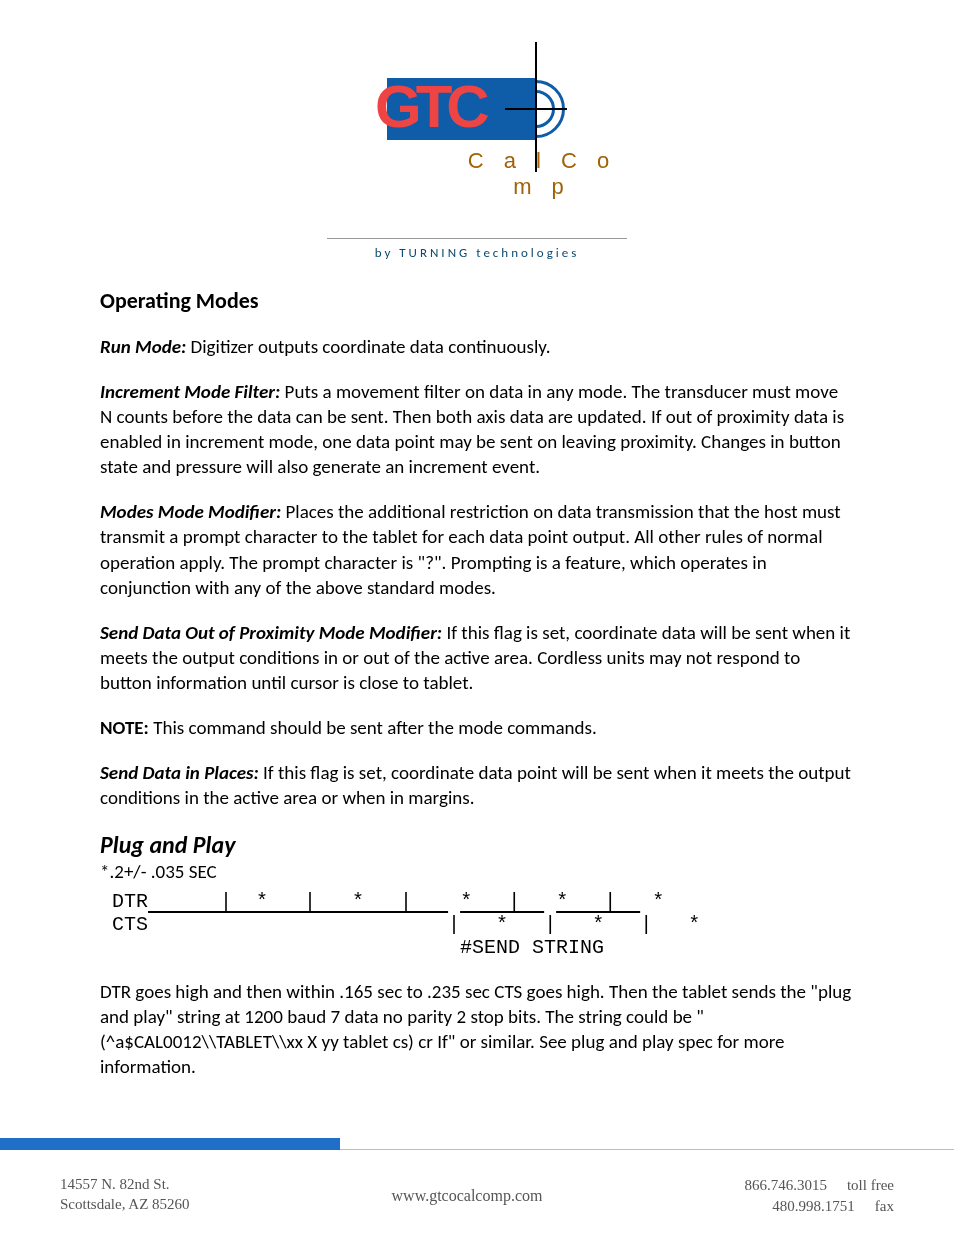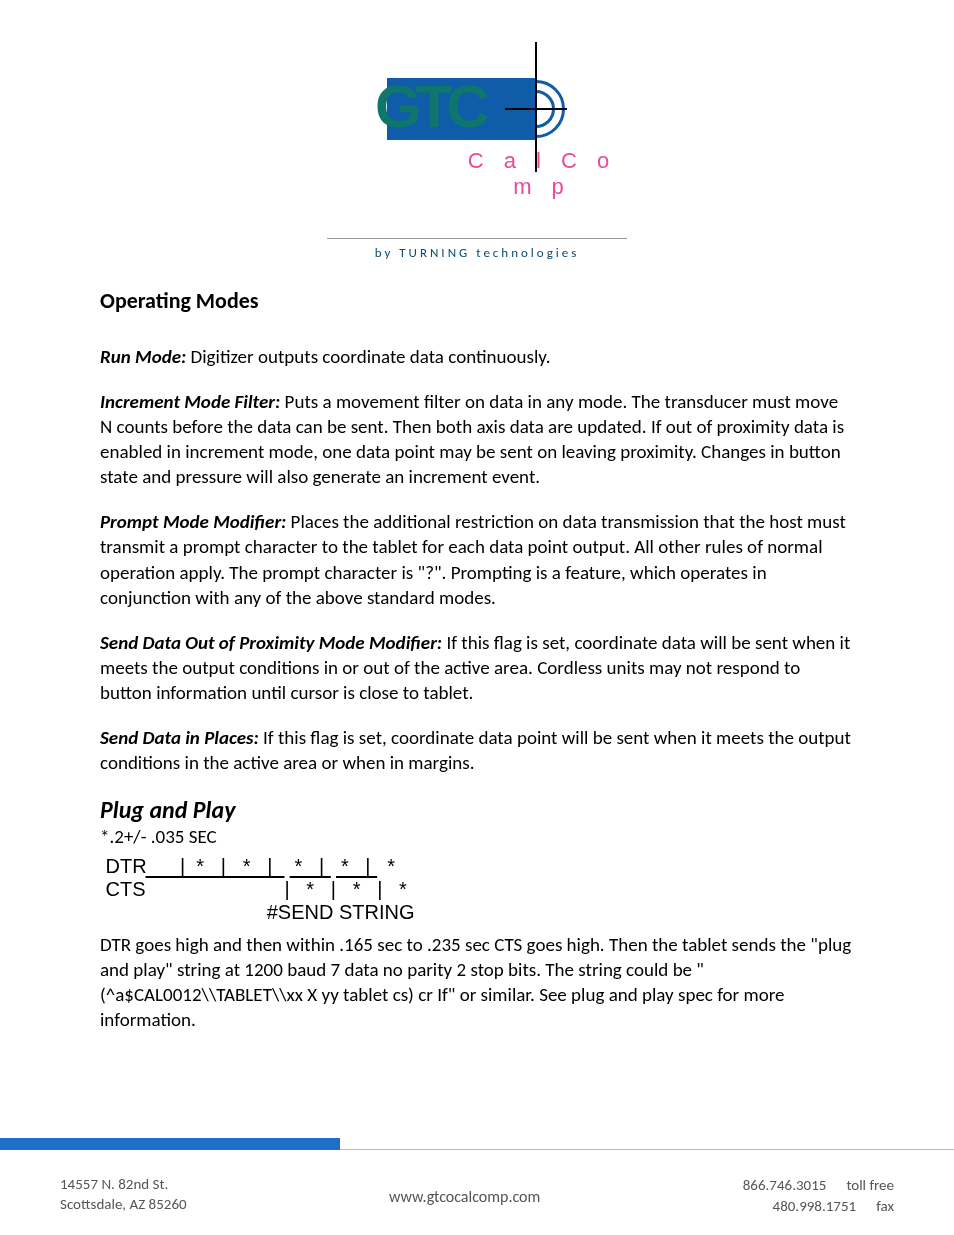--- a/index.html
+++ b/index.html
@@ -36,21 +36,21 @@
     height: 62px;
     background: #0f5ca8;
   }
   .logo-gtc {
     position: absolute;
     left: 48px;
     top: 12px;
     font-family: "Arial Black", Arial, sans-serif;
     font-weight: 900;
     font-size: 60px;
-    color: #0f766e;
+    color: #ef4444;
     letter-spacing: -6px;
   }
   .logo-cross-v {
     position: absolute;
     left: 208px;
     top: -18px;
     width: 2px;
     height: 130px;
     background: #000;
   }
@@ -68,38 +68,38 @@
     border-radius: 50%;
   }
   .logo-circ.inner { left: 190px; top: 30px; width: 38px; height: 38px; }
   .logo-circ.outer { left: 180px; top: 20px; width: 58px; height: 58px; }
   .logo-calcomp {
     position: absolute;
     left: 130px;
     top: 88px;
     font-size: 22px;
     letter-spacing: 7px;
-    color: #ec4899;
+    color: #a16207;
     font-family: Arial, sans-serif;
   }
   .logo-hr {
     border: none;
     border-top: 1px solid #999;
     width: 300px;
     margin: 58px auto 6px auto;
   }
   .logo-tagline {
     font-size: 13px;
     color: #0c4a6e;
     letter-spacing: 3px;
   }
   h2.section {
     font-size: 22px;
     font-weight: bold;
-    margin-bottom: 30px;
+    margin-bottom: 20px;
   }
   .para {
     font-size: 19px;
     line-height: 1.32;
     margin-bottom: 20px;
   }
   .mode-label {
     font-weight: bold;
     font-style: italic;
   }
@@ -109,26 +109,26 @@
   .sub {
     font-weight: bold;
     font-style: italic;
     font-size: 24px;
   }
   .timing {
     font-size: 19px;
     line-height: 1.32;
   }
   .diagram {
-    font-family: Liberation Sans, sans-serif;
+    font-family: Liberation Mono, monospace;
     font-size: 20px;
     white-space: pre;
     line-height: 1.15;
     margin-top: 6px;
-    margin-bottom: 8px;
+    margin-bottom: 20px;
     overflow: hidden;
   }
   .diagram .ov { text-decoration: overline; }
   .footer-bar {
     position: absolute;
     bottom: 85px;
     left: 0;
     width: 340px;
     height: 12px;
     background: #1f6fc9;
@@ -144,20 +144,21 @@
     position: absolute;
     bottom: 18px;
     left: 0;
     width: 100%;
     padding: 0 60px;
     display: flex;
     justify-content: space-between;
     align-items: flex-start;
     font-size: 15px;
     color: #555;
+    font-family: Liberation Serif, serif;
   }
   .footer .addr { line-height: 1.3; }
   .footer .site { align-self: center; font-size: 16px; }
   .footer .contact { text-align: right; line-height: 1.4; }
   .footer .contact .row { display: flex; gap: 20px; justify-content: flex-end; }
 </style>
 </head>
 <body>
 
 <div class="content">
@@ -182,27 +183,30 @@
 
   <p class="para">
     <span class="mode-label">Run Mode:</span><span> Digitizer outputs coordinate data continuously.</span>
   </p>
 
   <p class="para">
     <span class="mode-label">Increment Mode Filter:</span><span> Puts a movement filter on data in any mode.  The transducer must move N counts before the data can be sent.  Then both axis data are updated.  If out of proximity data is enabled in increment mode, one data point may be sent on leaving proximity.  Changes in button state and pressure will also generate an increment event.</span>
   </p>
 
   <p class="para">
-    <span class="mode-label">Prompt Mode Modifier:</span><span> Places the additional restriction on data transmission that the host must transmit a prompt character to the tablet for each data point output.  All other rules of normal operation apply.  The prompt character is "?".  Prompting is a feature, which operates in conjunction with any of the above standard modes.</span>
+    <span class="mode-label">Modes Mode Modifier:</span><span> Places the additional restriction on data transmission that the host must transmit a prompt character to the tablet for each data point output.  All other rules of normal operation apply.  The prompt character is "?".  Prompting is a feature, which operates in conjunction with any of the above standard modes.</span>
   </p>
 
   <p class="para">
     <span class="mode-label">Send Data Out of Proximity Mode Modifier:</span><span> If this flag is set, coordinate data will be sent when it meets the output conditions in or out of the active area.  Cordless units may not respond to button information until cursor is close to tablet.</span>
   </p>
 
+  <p class="para">
+    <span class="note-label">NOTE:</span><span> This command should be sent after the mode commands.</span>
+  </p>
 
   <p class="para">
     <span class="mode-label">Send Data in Places:</span><span> If this flag is set, coordinate data point will be sent when it meets the output conditions in the active area or when in margins.</span>
   </p>
 
 
   <div class="sub">Plug and Play</div>
   <div class="timing">*.2+/- .035 SEC</div>
 
   <div class="diagram"> <span class="ov">DTR</span><span class="ov">      </span>|<span class="ov">  *   </span>|<span class="ov">   *   </span>|<span class="ov">    *   </span>|<span class="ov">   *   </span>|<span class="ov">   *   </span>

